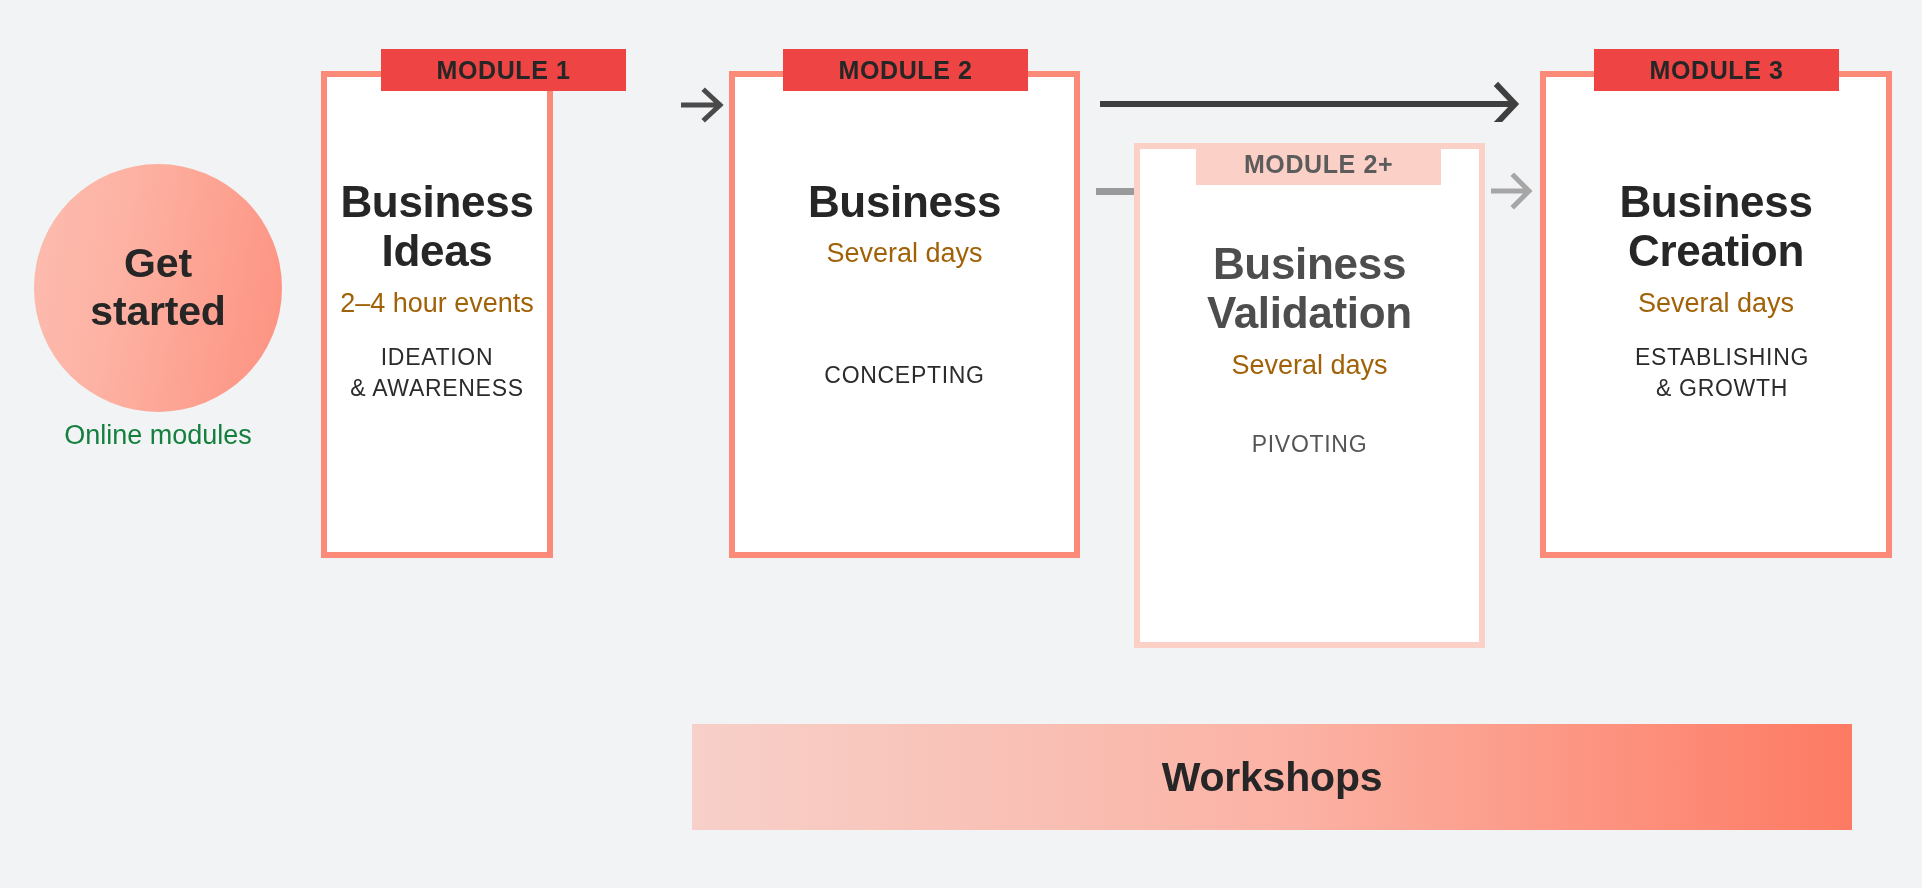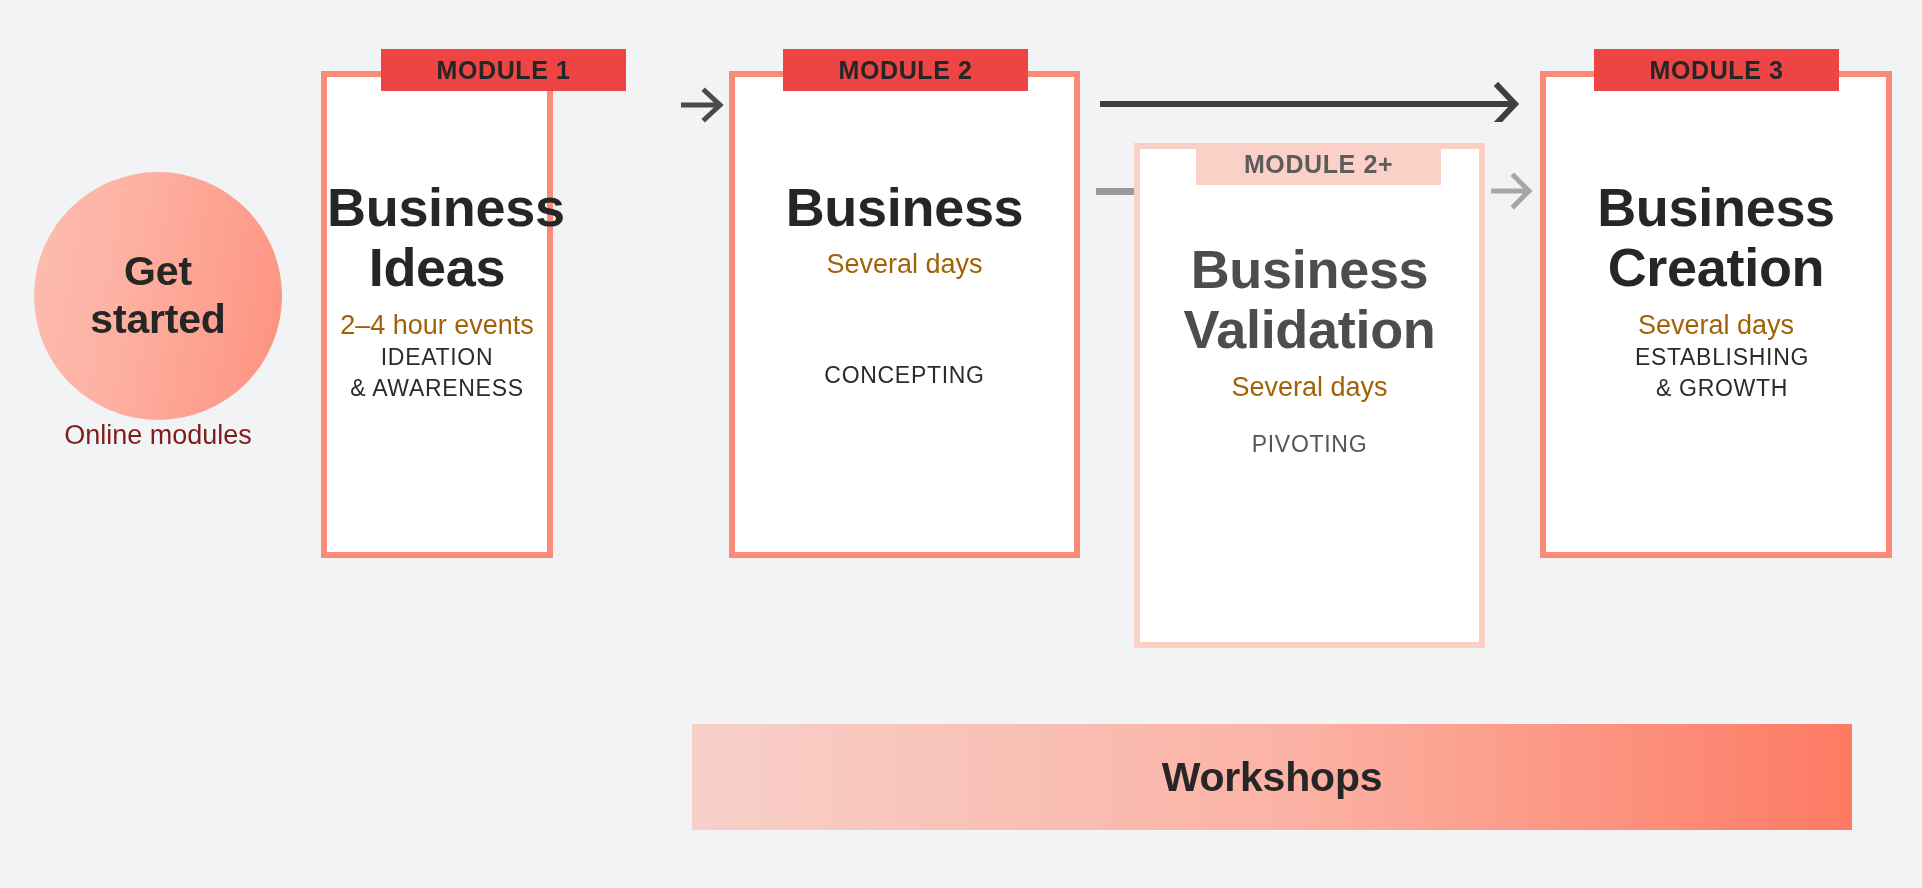--- a/index.html
+++ b/index.html
@@ -23,21 +23,21 @@
   #get-started-group {
     position: absolute;
     left: 34px;
     top: 156px;
     width: 248px;
     height: 300px;
   }
   #get-started-circle {
     position: absolute;
     left: 0;
-    top: 16px;
+    top: 8px;
     width: 248px;
     height: 248px;
     border-radius: 50%;
     background: linear-gradient(100deg, #fcbcb0 0%, #fdb2a3 35%, #fd9180 100%);
     display: flex;
     align-items: center;
     justify-content: center;
   }
   #get-started-label {
     font-size: 41px;
@@ -47,21 +47,21 @@
     text-align: center;
     letter-spacing: -0.2px;
   }
   #online-modules-label {
     position: absolute;
     left: 0;
     top: 264px;
     width: 248px;
     text-align: center;
     font-size: 27px;
-    color: #7f1d1d;
+    color: #15803d;
   }
 
   
   .card {
     position: absolute;
     box-sizing: border-box;
     background: #ffffff;
   }
   .card.solid {
     border: 6px solid #fb8b78;
@@ -88,21 +88,21 @@
     background: #fbd0c6;
     color: #5c5c5c;
   }
   .card-body {
     position: absolute;
     left: 0;
     right: 0;
     text-align: center;
   }
   .card-title {
-    font-size: 54px;
+    font-size: 44px;
     font-weight: bold;
     color: #262626;
     line-height: 1.12;
     letter-spacing: -0.3px;
   }
   .card-title.faded-title { color: #4d4d4d; }
   .card-duration {
     margin-top: 12px;
     font-size: 27px;
     color: #a16207;

